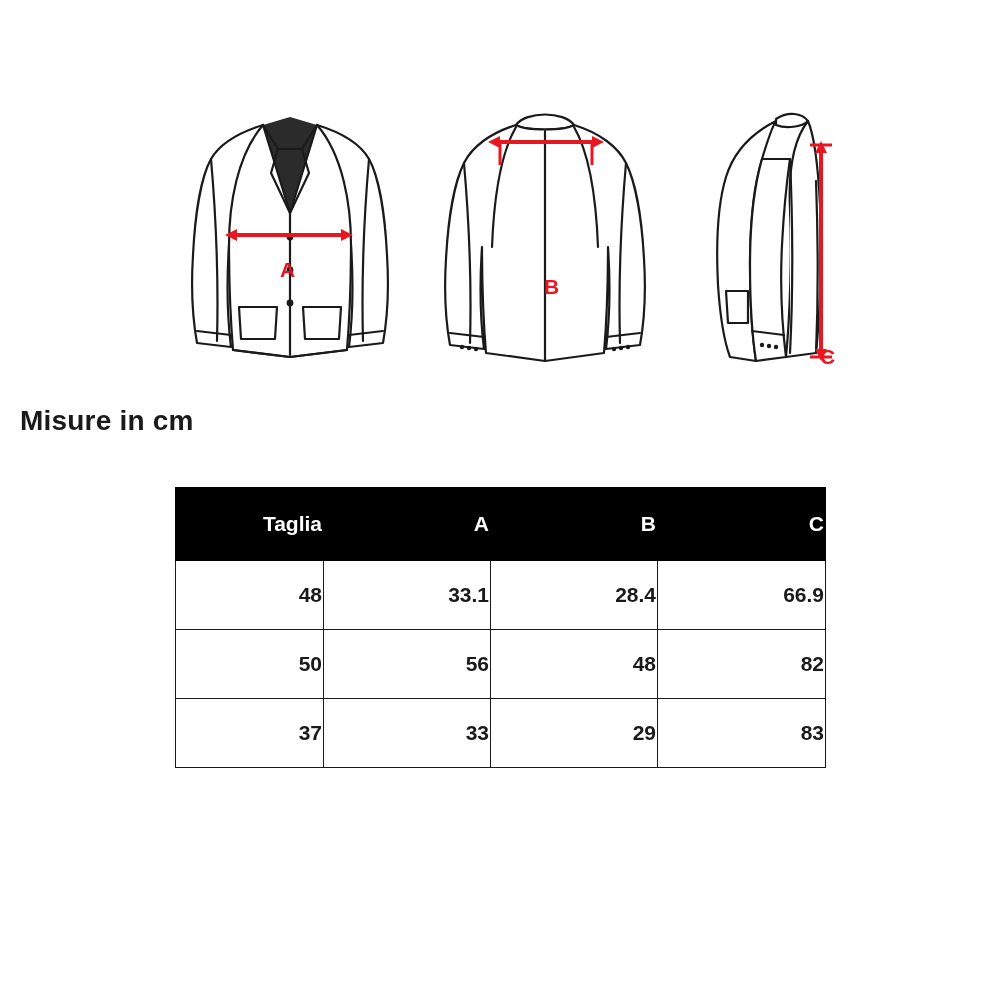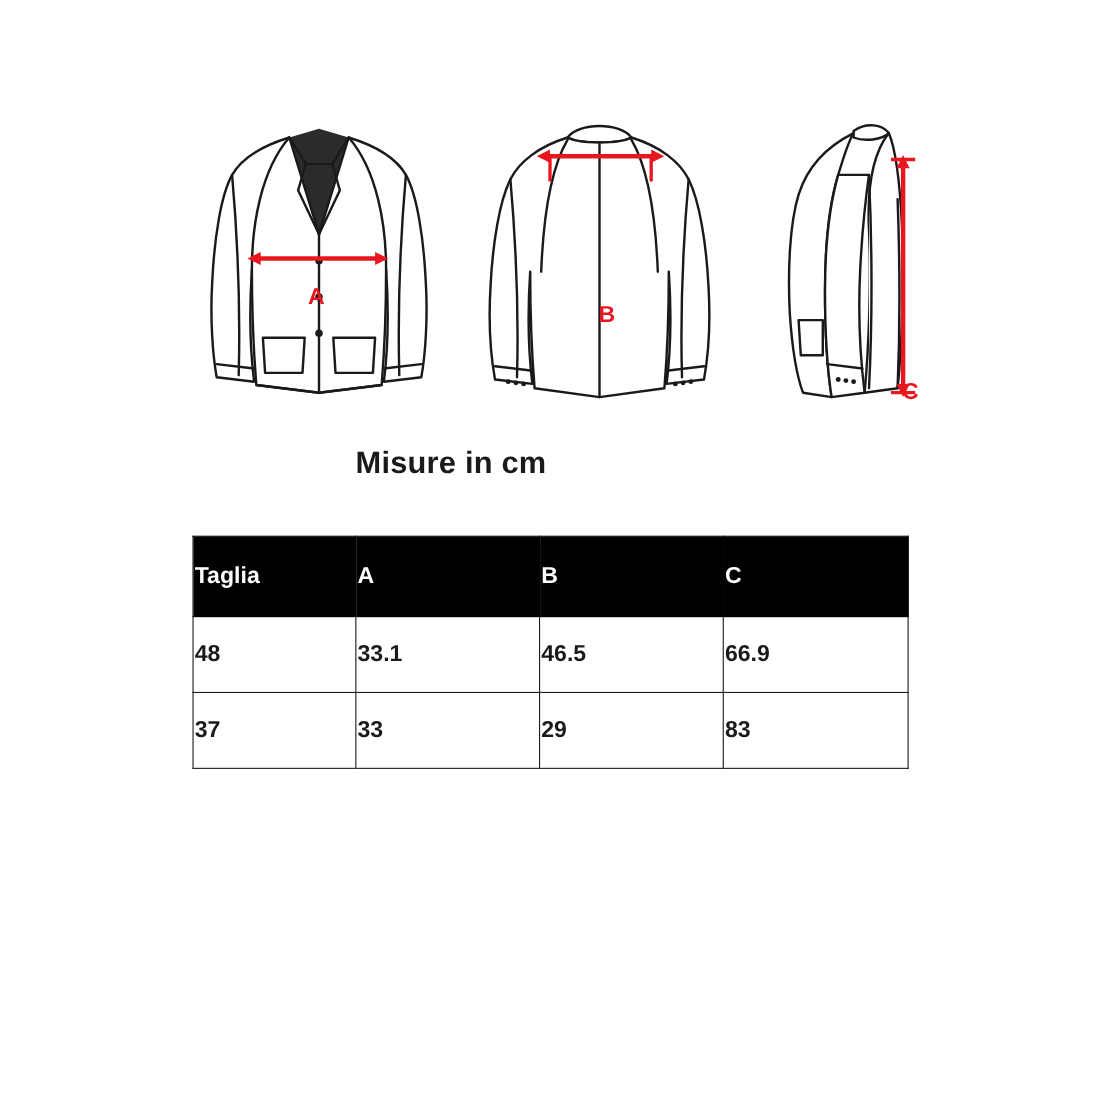--- a/index.html
+++ b/index.html
@@ -43,40 +43,40 @@
   .letter-a { left: 280px; top: 163px; }
   .letter-b { left: 544px; top: 180px; }
   .letter-c { left: 820px; top: 250px; }
 
   
   .caption {
     position: absolute;
     left: 0;
     top: 405px;
     width: 820px;
-    text-align: center;
     font-size: 28px;
     font-weight: bold;
     letter-spacing: 0.2px;
     color: #1a1a1a;
+    padding-left: 20px;
   }
 
   
   .size-table {
     position: absolute;
     left: 175px;
     top: 487px;
     width: 650px;
     border-collapse: collapse;
     table-layout: fixed;
   }
   .size-table th,
   .size-table td {
     border: 1px solid #1a1a1a;
-    text-align: left;
+    text-align: right;
     font-size: 21px;
     font-weight: bold;
     height: 66px;
     color: #1a1a1a;
   }
   .size-table thead th {
     background: #000000;
     color: #ffffff;
     border-color: #000000;
     font-size: 21px;
@@ -223,22 +223,28 @@
       <th>Taglia</th>
       <th>A</th>
       <th>B</th>
       <th>C</th>
     </tr>
   </thead>
   <tbody>
     <tr>
       <td>48</td>
       <td>33.1</td>
-      <td>46.5</td>
+      <td>28.4</td>
       <td>66.9</td>
+    </tr>
+    <tr>
+      <td>50</td>
+      <td>56</td>
+      <td>48</td>
+      <td>82</td>
     </tr>
     <tr>
       <td>37</td>
       <td>33</td>
       <td>29</td>
       <td>83</td>
     </tr>
   </tbody>
 </table>
 

